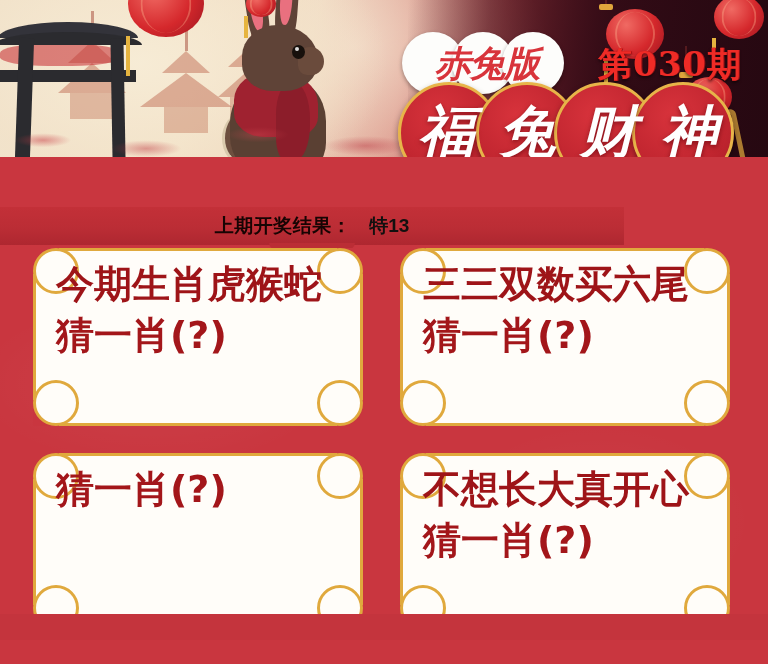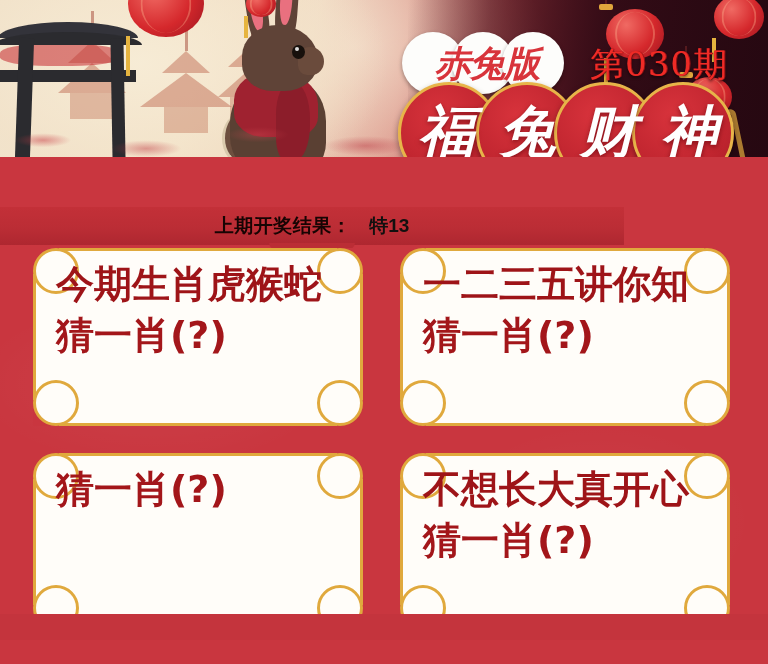--- a/index.html
+++ b/index.html
@@ -80,22 +80,22 @@
 
   
   .titlewrap{position:absolute;left:398px;top:20px;width:360px;height:180px;}
   .badge{position:absolute;left:4px;top:12px;width:170px;height:62px;display:flex;align-items:center;}
   .badge .circ{position:absolute;top:0;width:62px;height:62px;border-radius:50%;background:#fdfdfb;box-shadow:0 2px 4px rgba(0,0,0,.35);}
   .badge .c1{left:0;} .badge .c2{left:50px;} .badge .c3{left:100px;}
   .badge .btxt{position:relative;z-index:3;width:100%;text-align:center;
       font-family:"DejaVu Serif","Liberation Serif",serif;font-weight:bold;font-size:36px;color:#d8343b;
       letter-spacing:-1px;line-height:62px;font-style:italic;
       text-shadow:1px 1px 0 rgba(255,255,255,.6);}
-  .issue{position:absolute;left:192px;top:22px;font-family:"DejaVu Serif","Liberation Serif",serif;
-      font-weight:normal;font-size:34px;color:#ef2b26;letter-spacing:1px;
+  .issue{position:absolute;left:200px;top:22px;font-family:"DejaVu Serif","Liberation Serif",serif;
+      font-weight:bold;font-size:34px;color:#ef2b26;letter-spacing:1px;
       text-shadow:0 2px 3px rgba(0,0,0,.55), 1px 0 0 #b5151a;}
   .maintitle{position:absolute;left:0;top:62px;width:340px;height:110px;}
   .mt-circ{position:absolute;top:0;width:96px;height:96px;border-radius:50%;
       background:radial-gradient(circle at 40% 32%,#d8333c 0%,#c0252f 62%,#a81b26 100%);
       border:3px solid #e7b449;box-shadow:0 3px 6px rgba(0,0,0,.4);}
   .mc1{left:0;} .mc2{left:78px;} .mc3{left:156px;} .mc4{left:234px;}
   .mt-text{position:absolute;left:0;top:0;width:340px;height:102px;z-index:4;display:flex;
       align-items:center;justify-content:space-around;padding:0 8px;box-sizing:border-box;}
   .mt-text span{font-family:"DejaVu Serif","Liberation Serif",serif;font-weight:bold;font-size:56px;color:#fff;
       text-shadow:0 2px 5px rgba(90,0,10,.6);font-style:italic;}
@@ -263,21 +263,21 @@
         <div class="l2">猜一肖(?)</div>
       </div>
     </div>
 
     <div class="card r1 cR">
       <div class="cor tl"></div>
         <div class="cor tr"></div>
         <div class="cor bl"></div>
         <div class="cor br"></div>
       <div class="txt">
-        <div class="l1">一二三五讲你知</div>
+        <div class="l1">三三双数买六尾</div>
         <div class="l2">猜一肖(?)</div>
       </div>
     </div>
 
     <div class="card r2 cL">
       <div class="cor tl"></div>
         <div class="cor tr"></div>
         <div class="cor bl"></div>
         <div class="cor br"></div>
       <div class="txt">

